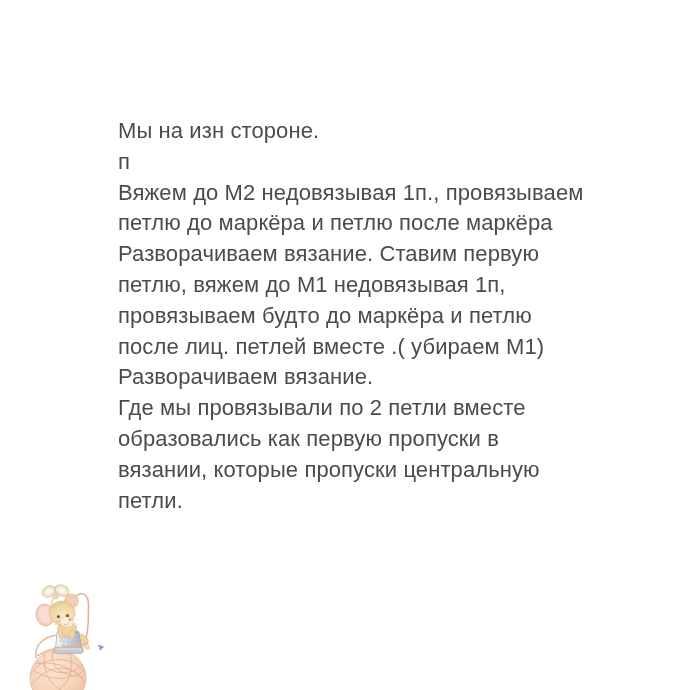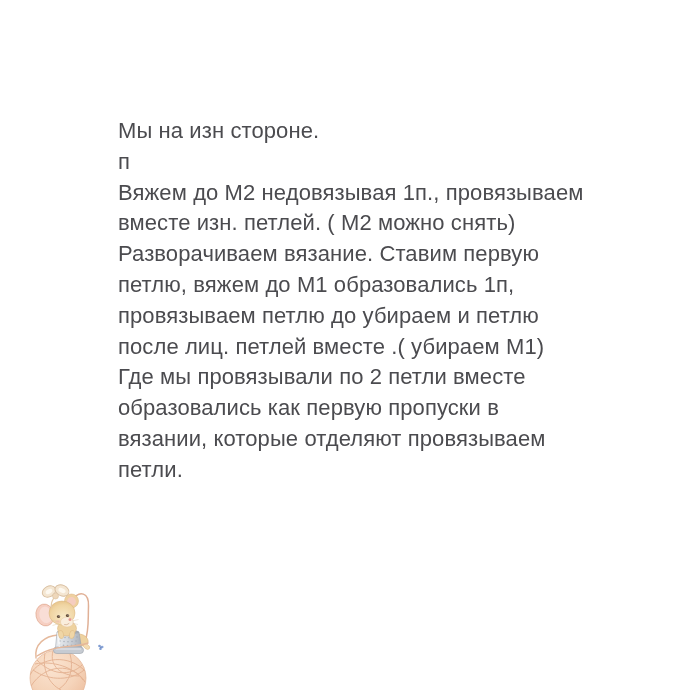--- a/index.html
+++ b/index.html
@@ -38,28 +38,29 @@
 </style>
 </head>
 <body>
 
 <div class="canvas">
 
   <div class="note-text">
       <div class="text-line">Мы на изн стороне.</div>
       <div class="text-line">п</div>
       <div class="text-line">Вяжем до М2 недовязывая 1п., провязываем</div>
-      <div class="text-line">вместе изн. петлей. ( М2 можно снять)</div>
+      <div class="text-line">петлю до маркёра и петлю после маркёра</div>
       <div class="text-line">Разворачиваем вязание. Ставим первую</div>
-      <div class="text-line">петлю, вяжем до М1 образовались 1п,</div>
-      <div class="text-line">провязываем петлю до убираем и петлю</div>
+      <div class="text-line">петлю, вяжем до М1 недовязывая 1п,</div>
+      <div class="text-line">провязываем будто до маркёра и петлю</div>
       <div class="text-line">после лиц. петлей вместе .( убираем М1)</div>
+      <div class="text-line">Разворачиваем вязание.</div>
       <div class="text-line">Где мы провязывали по 2 петли вместе</div>
       <div class="text-line">образовались как первую пропуски в</div>
-      <div class="text-line">вязании, которые отделяют провязываем</div>
+      <div class="text-line">вязании, которые пропуски центральную</div>
       <div class="text-line">петли.</div>
     </div>
 
   <svg class="illustration" viewBox="0 0 110 110" xmlns="http://www.w3.org/2000/svg">
     <defs>
       <radialGradient id="ballGrad" cx="40%" cy="30%" r="75%">
         <stop offset="0%" stop-color="#fbe4d1"></stop>
         <stop offset="60%" stop-color="#f5d4ba"></stop>
         <stop offset="100%" stop-color="#eec0a1"></stop>
       </radialGradient>

